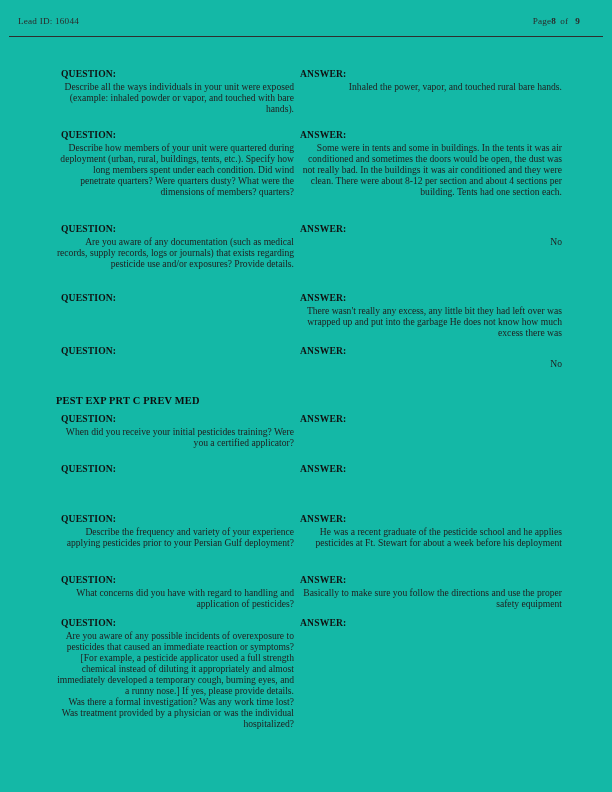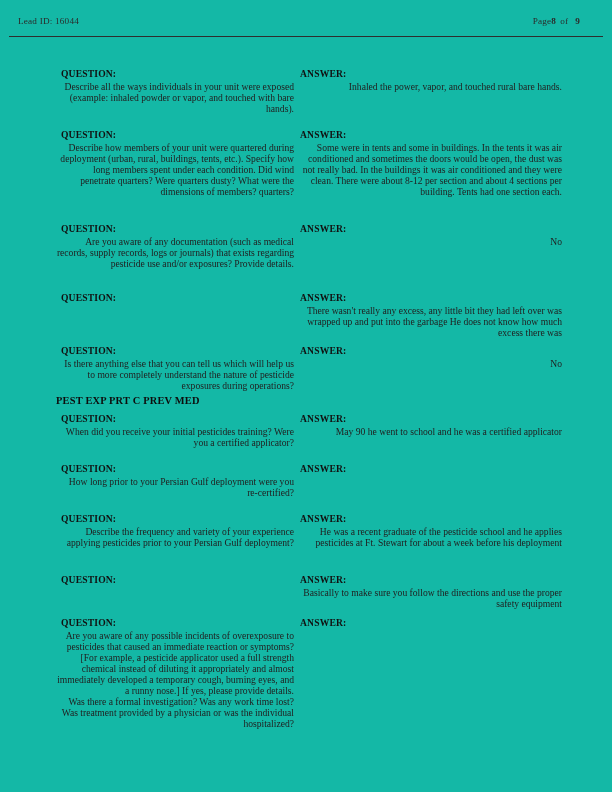--- a/index.html
+++ b/index.html
@@ -147,42 +147,41 @@
         <div class="qa-label q-indent">QUESTION:</div>
         <div class="qa-text">Are you aware of any documentation (such as medical records, supply records, logs or journals) that exists regarding pesticide use and/or exposures?  Provide details.</div>
       </div>
 
       <div class="qa-block" style="top:224px;">
         <div class="qa-label q-indent">QUESTION:</div>
       </div>
 
       <div class="qa-block" style="top:277px;">
         <div class="qa-label q-indent">QUESTION:</div>
-        <div class="qa-text">Is there anything else that you can tell us which will help us to more completely understand the nature of pesticide exposures during operations?</div>
       </div>
 
       <div class="section-heading" style="top:327px;">PEST EXP PRT C PREV MED</div>
 
       <div class="qa-block" style="top:345px;">
         <div class="qa-label q-indent">QUESTION:</div>
         <div class="qa-text">When did you receive your initial pesticides training? Were you a certified applicator?</div>
       </div>
 
       <div class="qa-block" style="top:395px;">
         <div class="qa-label q-indent">QUESTION:</div>
-        <div class="qa-text">How long prior to your Persian Gulf deployment were you re-certified?</div>
       </div>
 
       <div class="qa-block" style="top:445px;">
         <div class="qa-label q-indent">QUESTION:</div>
         <div class="qa-text">Describe the frequency and variety of your experience applying pesticides prior to your Persian Gulf deployment?</div>
       </div>
 
       <div class="qa-block" style="top:506px;">
         <div class="qa-label q-indent">QUESTION:</div>
+        <div class="qa-text">What concerns did you have with regard to handling and application of pesticides?</div>
       </div>
 
       <div class="qa-block" style="top:549px;">
         <div class="qa-label q-indent">QUESTION:</div>
         <div class="qa-text">Are you aware of any possible incidents of overexposure to pesticides that caused an immediate reaction or symptoms?  [For example, a pesticide applicator used a full strength chemical instead of diluting it appropriately and almost immediately developed a temporary cough, burning eyes, and a runny nose.]  If yes, please provide details.
  Was there a formal investigation?  Was any work  time lost?  Was treatment provided by a physician or was the individual hospitalized?</div>
       </div>
 
     </div>
 
@@ -208,21 +207,20 @@
         <div class="qa-text">There wasn't really any excess, any little bit they had left over was wrapped up and put into the garbage  He does not know how much excess there was</div>
       </div>
 
       <div class="qa-block" style="top:277px;">
         <div class="qa-label">ANSWER:</div>
         <div class="qa-text">No</div>
       </div>
 
       <div class="qa-block" style="top:345px;">
         <div class="qa-label">ANSWER:</div>
-        <div class="qa-text">May 90 he went to school and he was a certified applicator</div>
       </div>
 
       <div class="qa-block" style="top:395px;">
         <div class="qa-label">ANSWER:</div>
       </div>
 
       <div class="qa-block" style="top:445px;">
         <div class="qa-label">ANSWER:</div>
         <div class="qa-text">He was a recent graduate of the pesticide school and he applies pesticides at Ft. Stewart for about a week before his deployment</div>
       </div>

